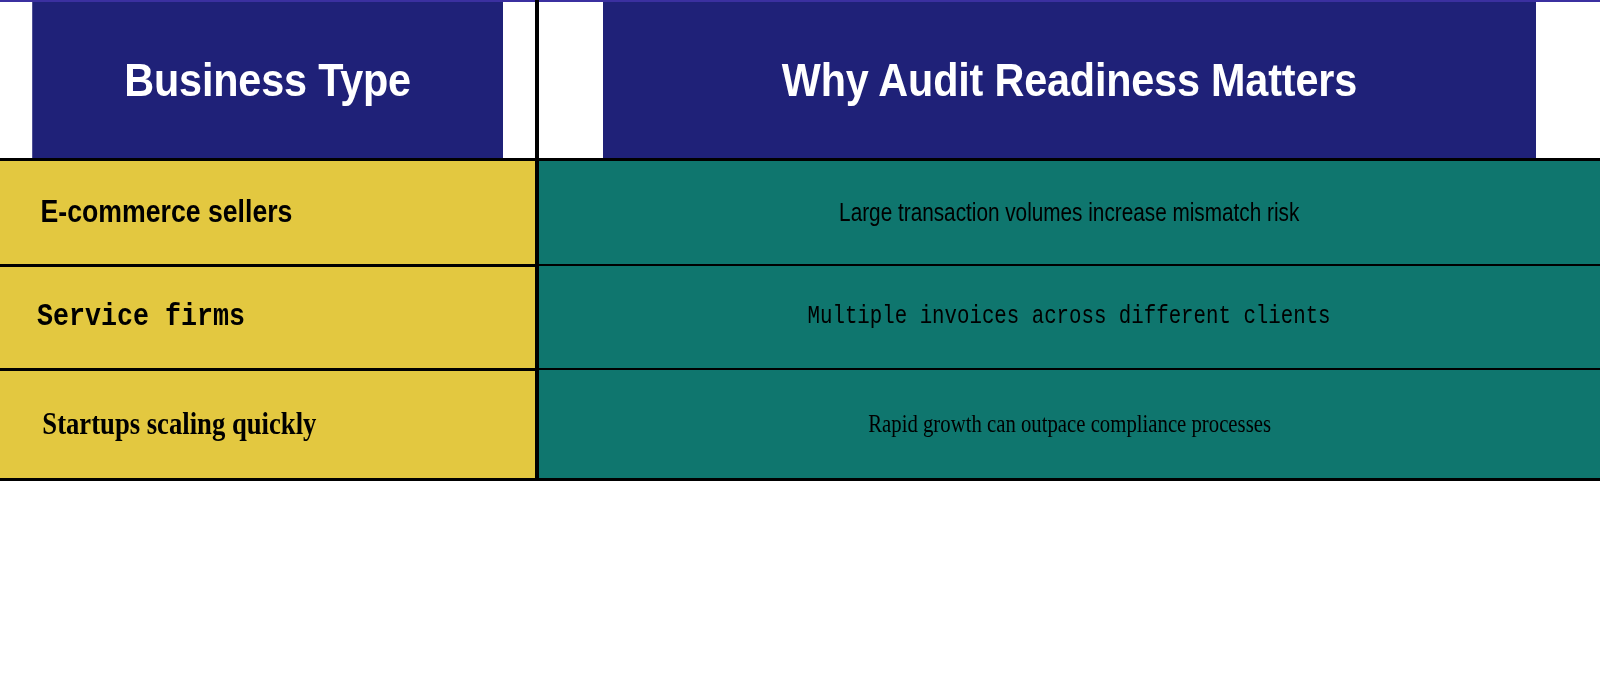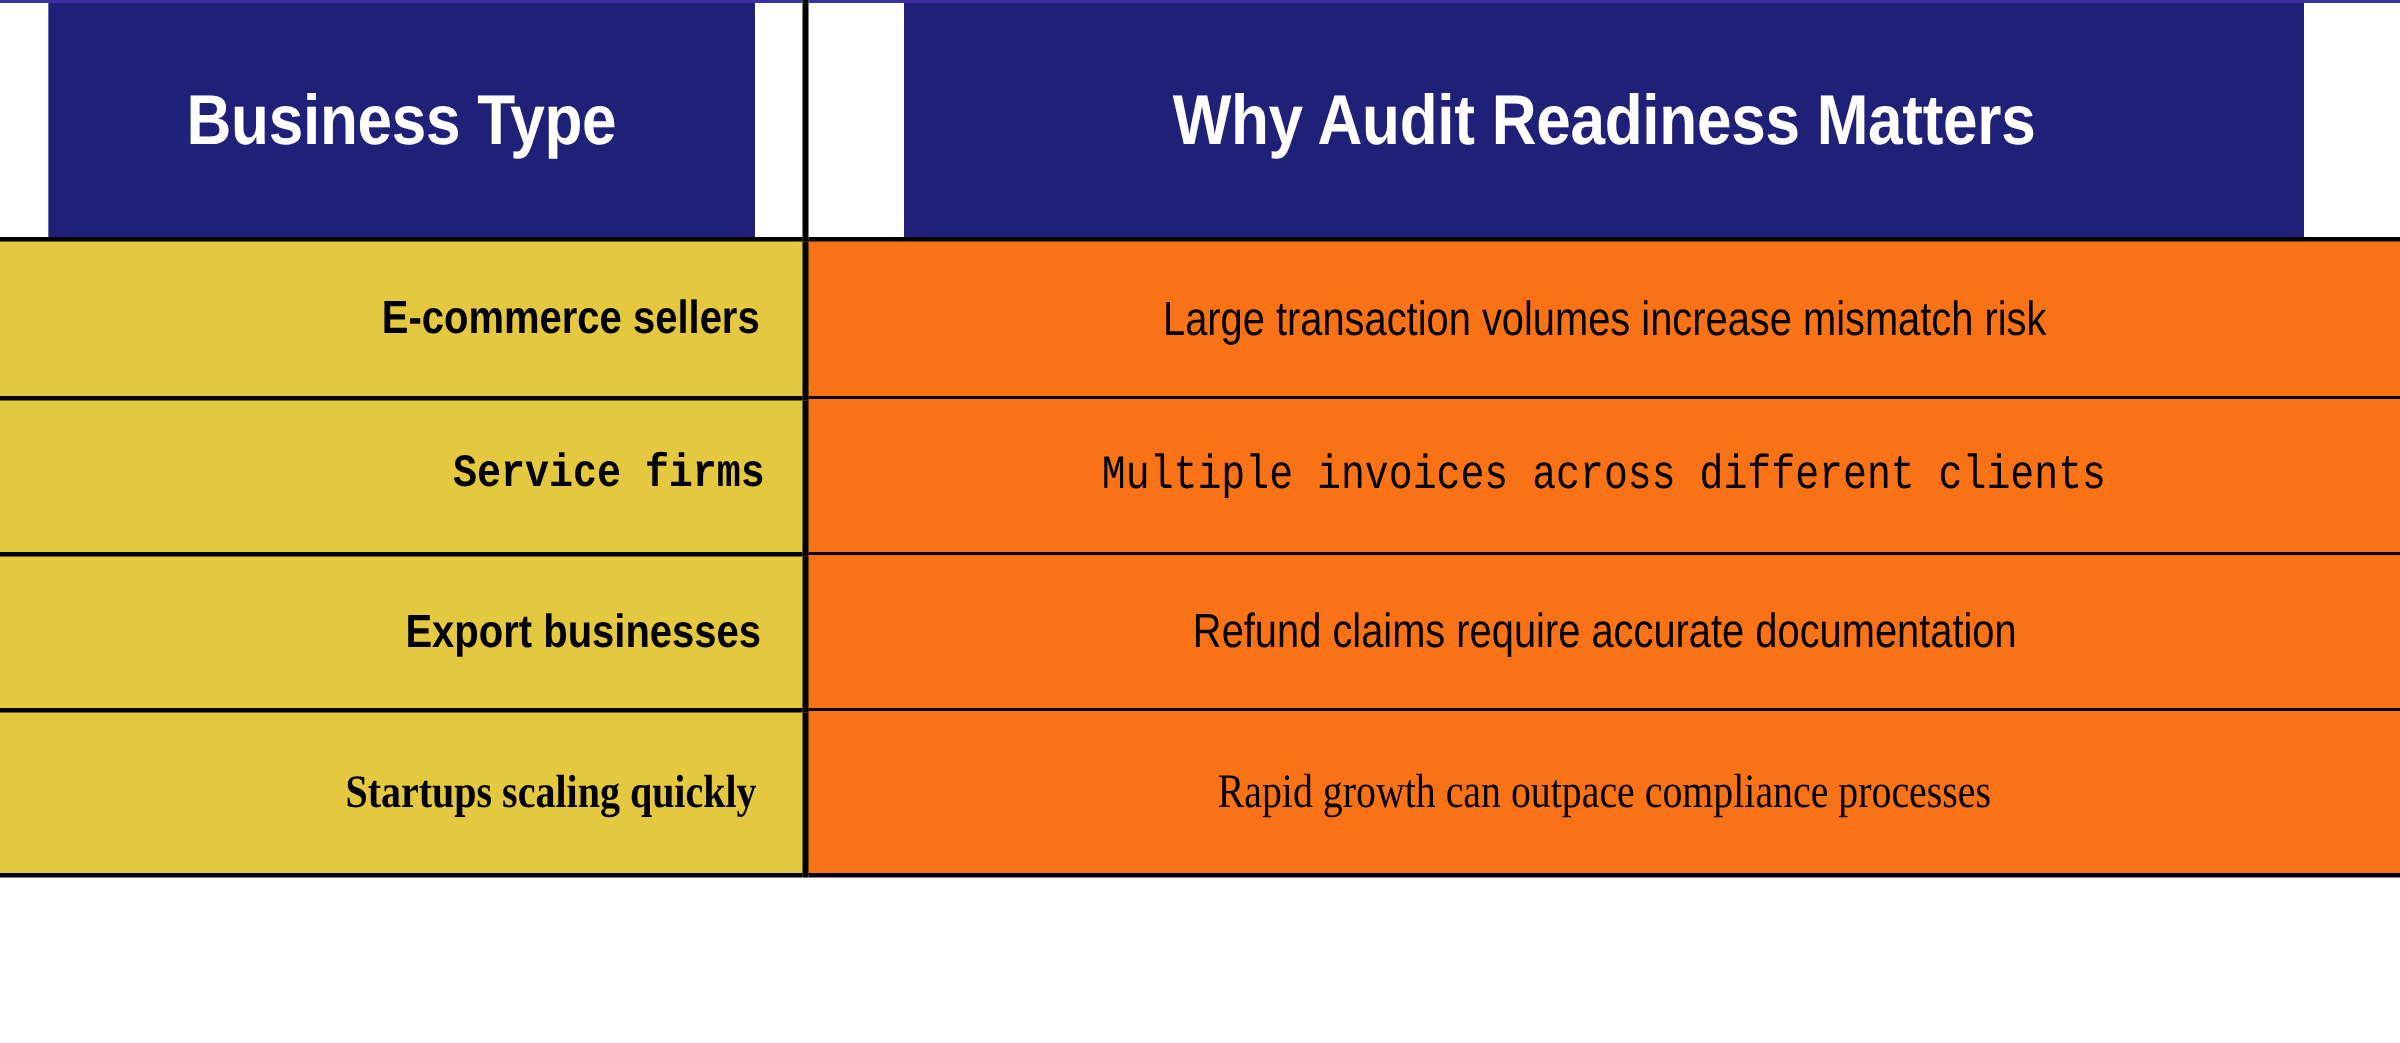--- a/index.html
+++ b/index.html
@@ -63,48 +63,48 @@
   
   tbody tr.data-row { height: 106px; }
   tbody tr.data-row.row-3 { height: 104px; font-family: Liberation Mono, monospace; }
   tbody tr.data-row.row-4 { height: 104px; }
   tbody tr.data-row.row-5 { height: 110px; font-family: Liberation Serif, serif; }
 
   td.type-cell {
     background: #E3C840;
     color: #000000;
     font-weight: bold;
-    text-align: right;
+    text-align: left;
     vertical-align: middle;
-    padding: 0 8px;
+    padding: 0 20px;
     border: 0;
     border-bottom: 3px solid #000000;
     border-right: 4px solid #000000;
     font-size: 31px;
     line-height: 1.1;
     font-stretch: condensed;
     white-space: nowrap;
   }
 
   td.type-cell .cell-text {
     display: inline-block;
     transform: scaleX(0.86);
     transform-origin: center center;
   }
 
   td.why-cell {
-    background: #f97316;
+    background: #0f766e;
     color: #000000;
     font-weight: normal;
     text-align: center;
     vertical-align: middle;
     padding: 0 14px;
     border: 0;
     border-bottom: 2px solid #000000;
-    font-size: 32px;
+    font-size: 25px;
     line-height: 1.1;
     font-stretch: condensed;
     white-space: nowrap;
   }
 
   td.why-cell .cell-text {
     display: inline-block;
     transform: scaleX(0.83);
     transform-origin: center center;
   }
@@ -131,23 +131,19 @@
     </thead>
     <tbody>
       <tr class="data-row row-1">
         <td class="type-cell"><span class="cell-text">E-commerce sellers</span></td>
         <td class="why-cell"><span class="cell-text">Large transaction volumes increase mismatch risk</span></td>
       </tr>
       <tr class="data-row row-3">
         <td class="type-cell"><span class="cell-text">Service firms</span></td>
         <td class="why-cell"><span class="cell-text">Multiple invoices across different clients</span></td>
       </tr>
-      <tr class="data-row row-4">
-        <td class="type-cell"><span class="cell-text">Export businesses</span></td>
-        <td class="why-cell"><span class="cell-text">Refund claims require accurate documentation</span></td>
-      </tr>
       <tr class="data-row row-5">
         <td class="type-cell"><span class="cell-text">Startups scaling quickly</span></td>
         <td class="why-cell"><span class="cell-text">Rapid growth can outpace compliance processes</span></td>
       </tr>
     </tbody>
   </table>
 </div>
 
 </body></html>

